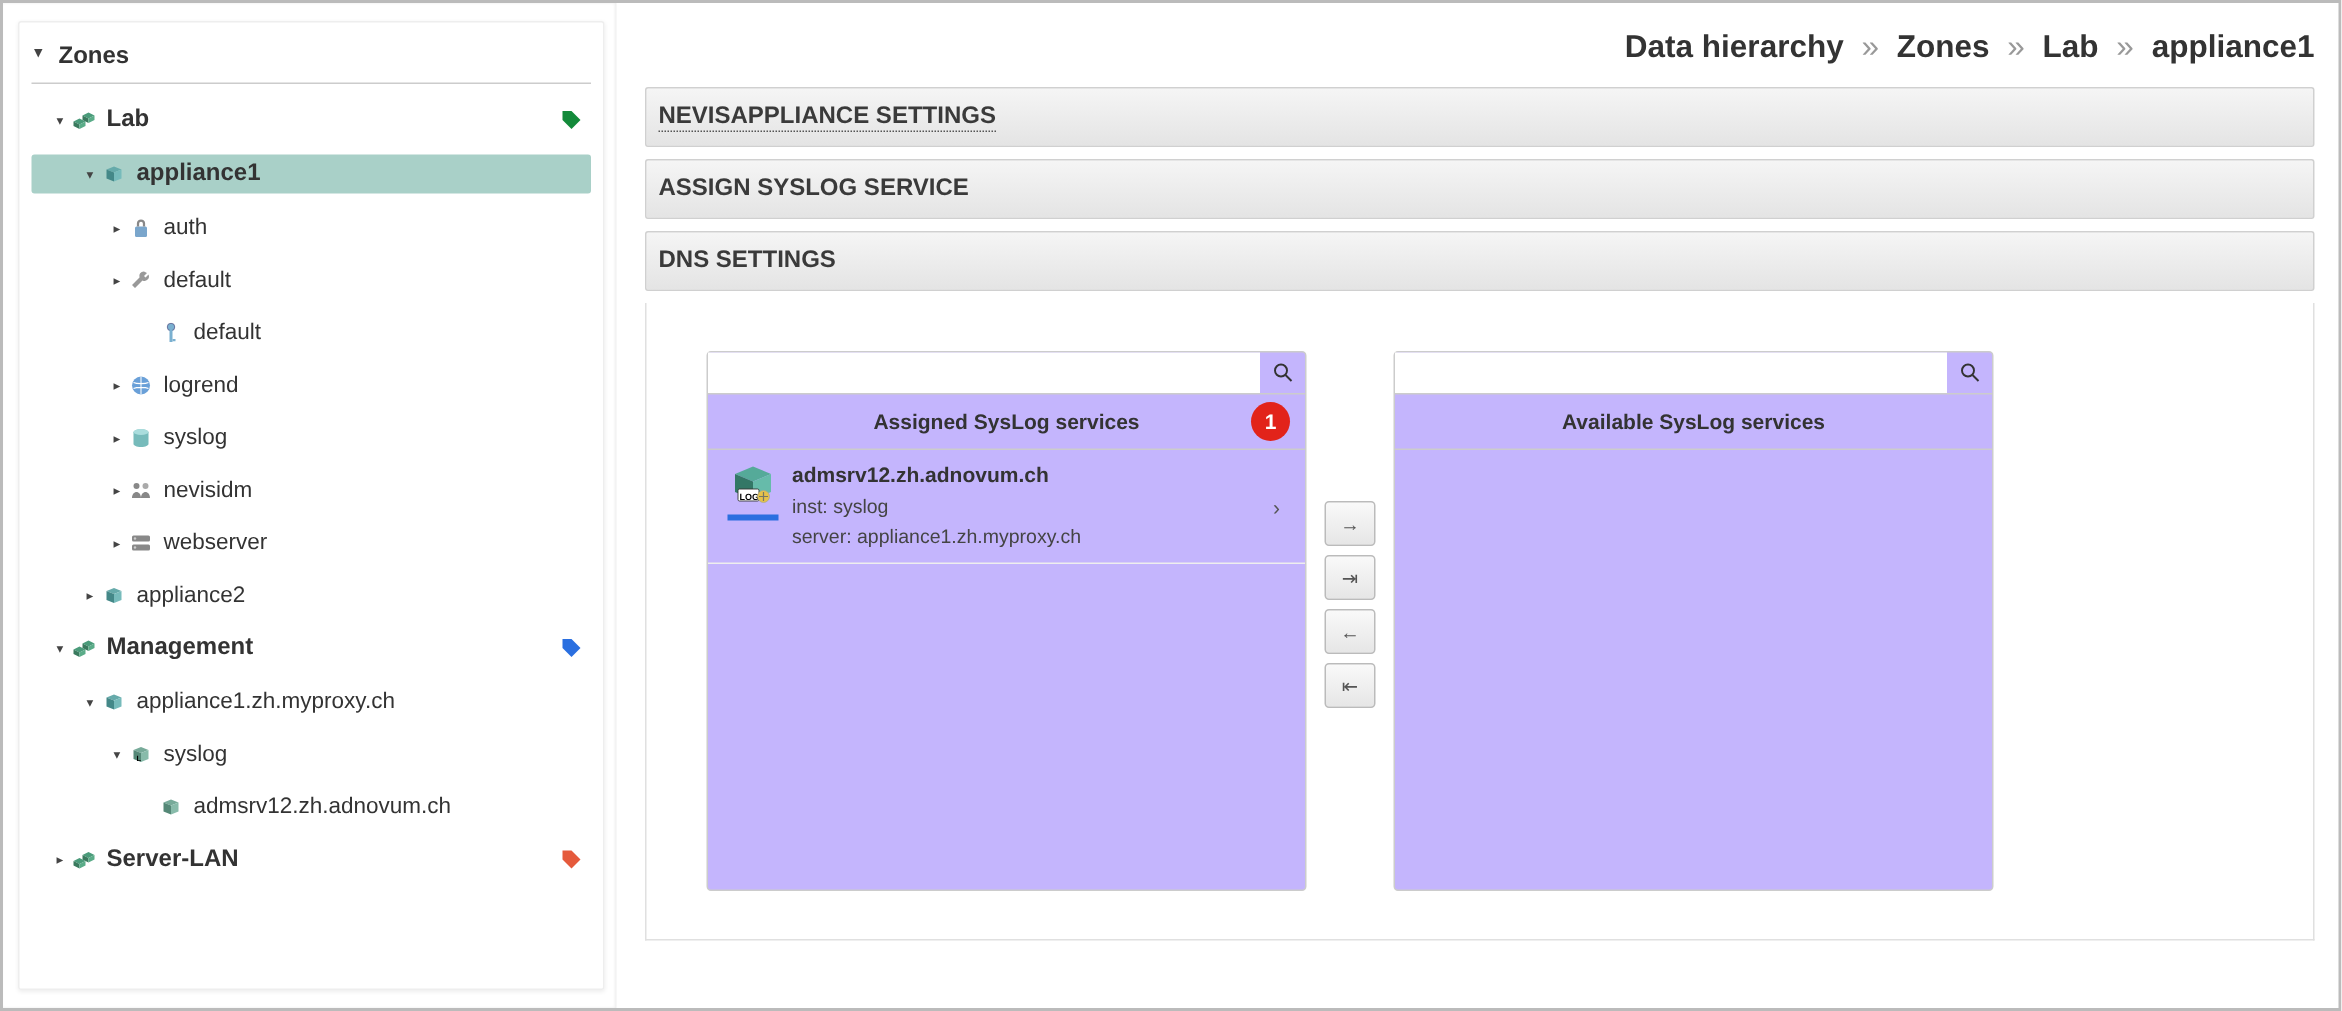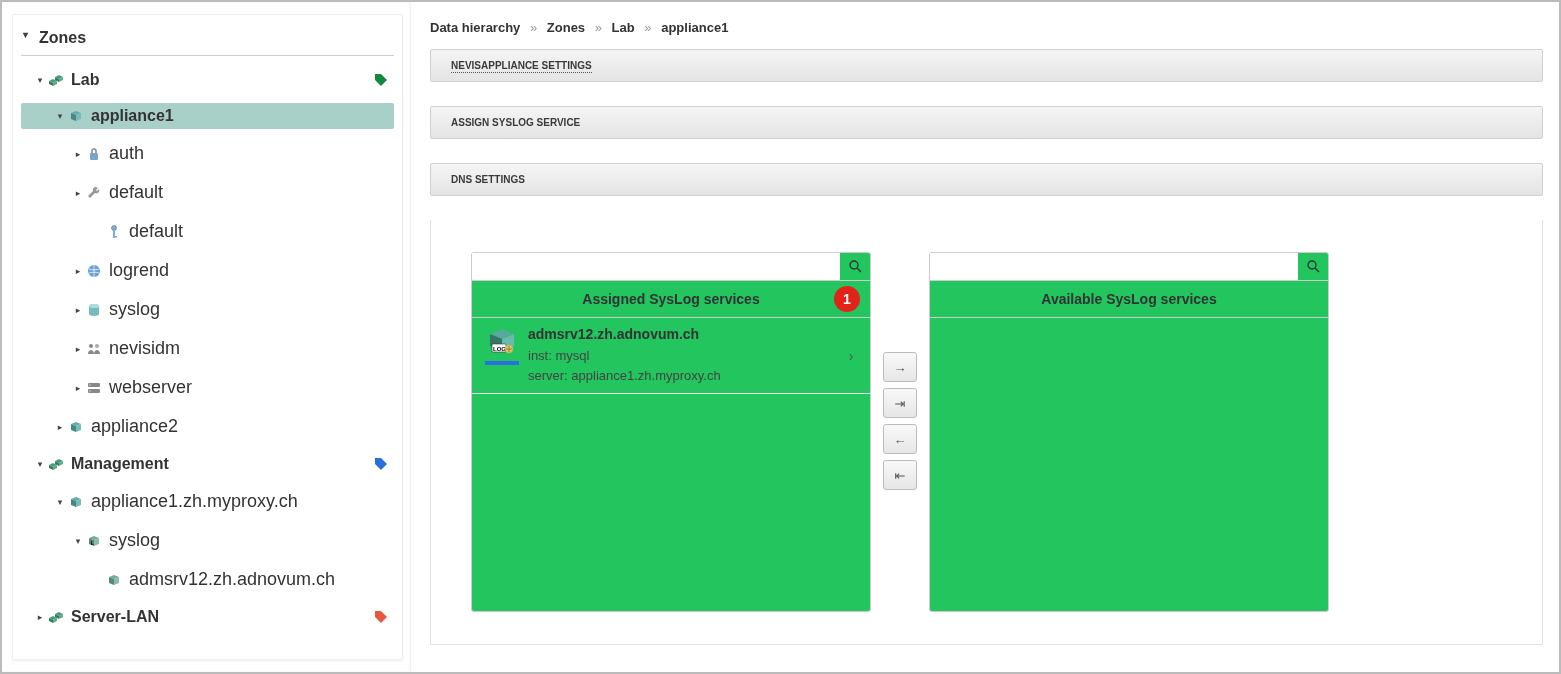--- a/index.html
+++ b/index.html
@@ -11,36 +11,36 @@
 .zones-header::before { content: "▾"; position: absolute; left: 2px; top: 4px; font-size: 10px; color: #444; }
 .tree { list-style: none; padding: 6px 0 0 0; }
 .tree li { position: relative; padding: 5px 0 5px 0; }
 .tree-row { display: flex; align-items: center; padding: 4px 6px 4px 0; border-radius: 2px; cursor: default; }
 .tree-row.sel { background: #a9d0c8; }
 .caret { width: 14px; font-size: 9px; color: #444; text-align: center; }
 .caret.down::before { content: "▾"; }
 .caret.right::before { content: "▸"; }
 .caret.none::before { content: ""; }
 .tree-icon { width: 18px; height: 16px; margin-right: 6px; display: inline-flex; align-items: center; justify-content: center; }
-.tree-label { font-size: 18px; }
+.tree-label { font-size: 15px; }
 .tree-label.bold { font-weight: bold; font-size: 16px; }
 .tag { margin-left: auto; width: 14px; height: 14px; display: inline-block; }
 .indent-1 { padding-left: 12px; }
 .indent-2 { padding-left: 32px; }
 .indent-3 { padding-left: 50px; }
 .indent-4 { padding-left: 70px; }
 
 .main { flex: 1; padding: 18px 16px 0 18px; overflow: hidden; }
-.breadcrumb { font-size: 13px; color: #333; padding-bottom: 14px; }
+.breadcrumb { font-size: 21px; color: #333; padding-bottom: 14px; text-align: right; }
 .breadcrumb .sep { color: #999; margin: 0 6px; }
 .breadcrumb .bold { font-weight: bold; }
-.panel-head { background: linear-gradient(#f5f5f5, #e4e4e4); border: 1px solid #d0d0d0; border-radius: 2px; padding: 10px 20px; font-weight: bold; font-size: 10px; color: #3a3a3a; margin-bottom: 24px; cursor: pointer; }
+.panel-head { background: linear-gradient(#f5f5f5, #e4e4e4); border: 1px solid #d0d0d0; border-radius: 2px; padding: 10px 8px; font-weight: bold; font-size: 16px; color: #3a3a3a; margin-bottom: 8px; cursor: pointer; }
 .panel-head.active .panel-title { border-bottom: 1px dotted #555; padding-bottom: 1px; }
 .panel-body { border: 1px solid #e0e0e0; border-top: none; padding: 32px 40px 32px 40px; display: flex; gap: 12px; align-items: flex-start; }
-.listbox { border: 1px solid #ccc; border-radius: 3px; width: 400px; height: 360px; display: flex; flex-direction: column; background: #22c55e; }
+.listbox { border: 1px solid #ccc; border-radius: 3px; width: 400px; height: 360px; display: flex; flex-direction: column; background: #c4b5fd; }
 .listbox-search { display: flex; border-bottom: 1px solid #ccc; }
 .listbox-search input { flex: 1; border: none; padding: 6px 8px; font-size: 13px; outline: none; }
 .listbox-search .sicon { width: 30px; display: flex; align-items: center; justify-content: center; color: #555; font-size: 13px; }
 .listbox-head { text-align: center; font-weight: bold; padding: 10px 0; border-bottom: 1px solid #ccc; position: relative; }
 .badge { position: absolute; right: 10px; top: 50%; transform: translateY(-50%); width: 26px; height: 26px; border-radius: 50%; background: #e2231a; color: #fff; font-weight: bold; display: flex; align-items: center; justify-content: center; font-size: 14px; }
 .list-item { display: flex; align-items: flex-start; padding: 8px 10px; border-bottom: 1px solid #eee; cursor: default; }
 .list-item .icon { width: 40px; display: flex; flex-direction: column; align-items: center; }
 .list-item .icon .bar { width: 34px; height: 4px; background: #2b6fe0; margin-top: 4px; }
 .list-item .info { flex: 1; padding-left: 6px; }
 .list-item .info .title { font-weight: bold; font-size: 14px; padding-bottom: 4px; }
@@ -320,21 +320,21 @@
                   <rect x="6" y="18" width="14" height="8" rx="1" fill="#fff" stroke="#333" stroke-width="0.6"></rect>
                   <text x="7" y="25" font-size="6" font-weight="bold" fill="#000">LOG</text>
                   <circle cx="23" cy="23" r="4" fill="#e6c24a" stroke="#aa8" stroke-width="0.5"></circle>
                   <path d="M23 20v6M20 23h6" stroke="#776" stroke-width="0.8"></path>
                 </svg>
             </span>
             <span class="bar"></span>
           </div>
           <div class="info">
             <div class="title">admsrv12.zh.adnovum.ch</div>
-            <div class="meta">inst: mysql</div>
+            <div class="meta">inst: syslog</div>
             <div class="meta">server: appliance1.zh.myproxy.ch</div>
           </div>
           <div class="chev">›</div>
         </div>
       </div>
 
       <div class="transfer-btns">
         <button>→</button>
         <button>⇥</button>
         <button>←</button>

